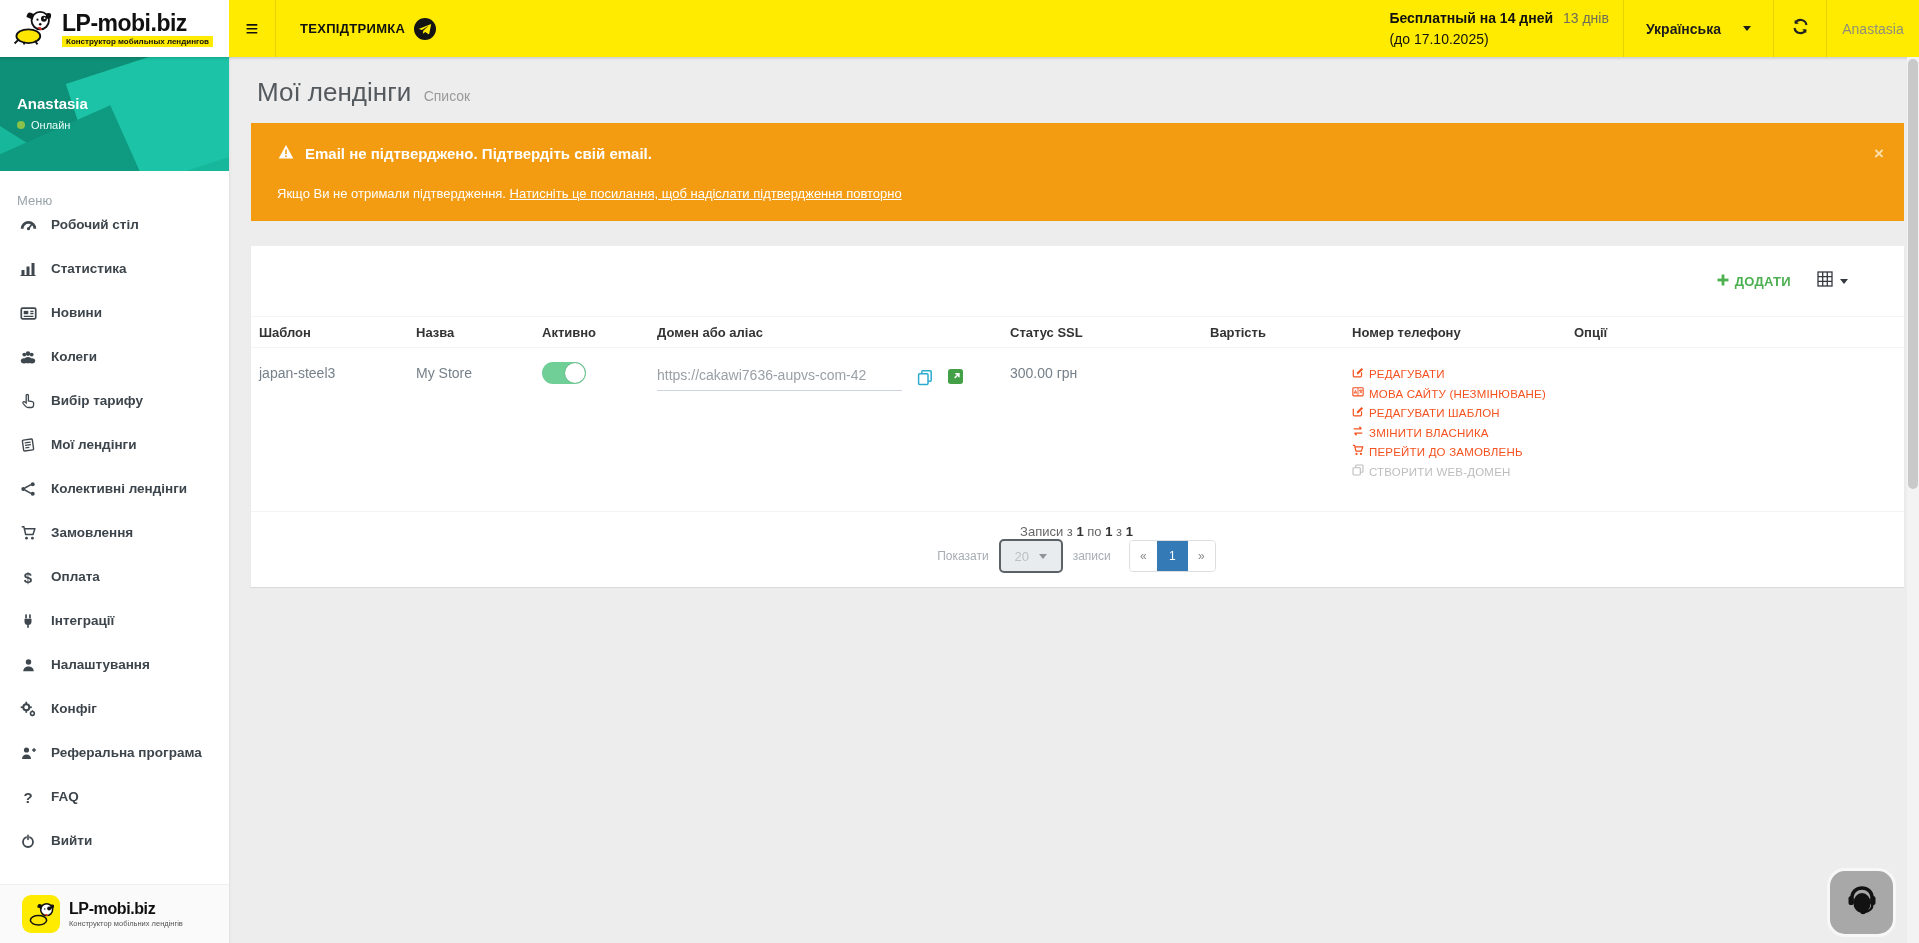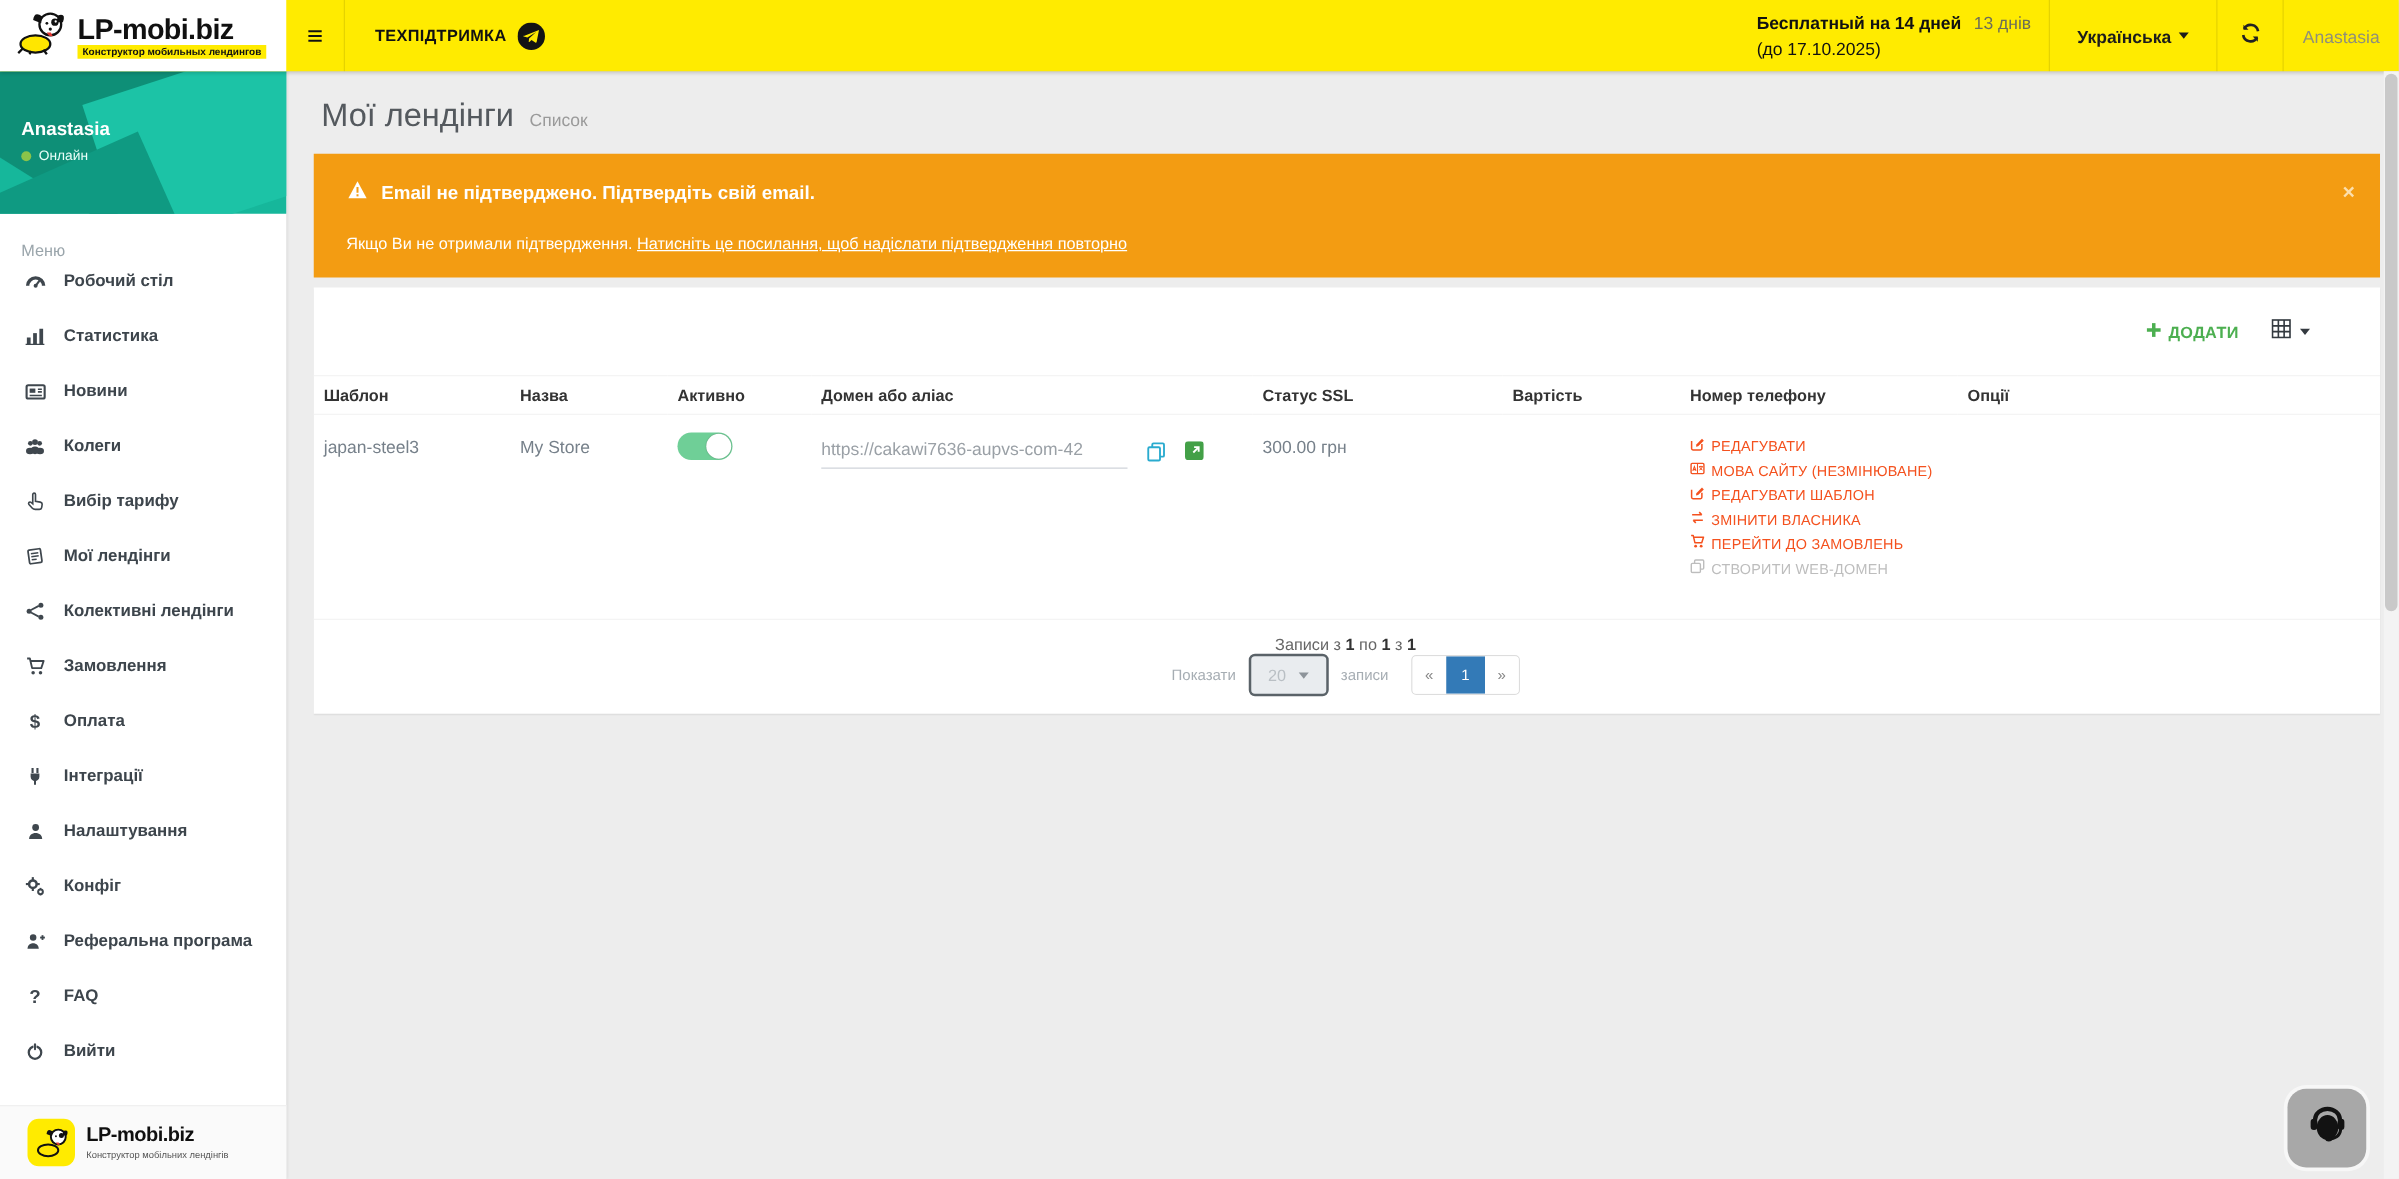--- a/index.html
+++ b/index.html
@@ -12,21 +12,21 @@
   .brand-title { font-size:23px; font-weight:800; color:#101010; letter-spacing:-0.5px; line-height:24px;}
   .brand-sub { background:#ffeb00; color:#101010; font-size:8px; font-weight:700; padding:1px 4px; margin-top:1px; white-space:nowrap;}
   .hamburger { width:46px; display:flex; align-items:center; justify-content:center; font-size:22px; font-weight:700; color:#111; cursor:pointer; }
   .vsep { width:1px; background:rgba(0,0,0,.10); }
   .support { display:flex; align-items:center; gap:9px; padding:0 18px 0 24px; font-size:13px; font-weight:700; color:#111; letter-spacing:.3px; cursor:pointer;}
   .tg-badge svg { display:block; }
   .flexspacer { flex:1; }
   .plan { display:flex; flex-direction:column; justify-content:center; font-size:14px; color:#111; padding-right:14px; line-height:21px;}
   .plan-bold { font-weight:700; }
   .plan-days { color:#6e6e58; font-weight:400; margin-left:6px; }
-  .lang { display:flex; align-items:center; justify-content:center; gap:6px; padding:0 22px; font-size:14px; font-weight:700; color:#1c1c1c; cursor:pointer; }
+  .lang { display:flex; align-items:center; justify-content:center; gap:22px; padding:0 22px; font-size:14px; font-weight:700; color:#1c1c1c; cursor:pointer; }
   .caret-down { width:0; height:0; border-left:4px solid transparent; border-right:4px solid transparent; border-top:5px solid #1c1c1c; }
   .refresh { width:52px; display:flex; align-items:center; justify-content:center; cursor:pointer; }
   .topuser { width:92px; display:flex; align-items:center; justify-content:center; font-size:14px; color:#8f8f7a; cursor:pointer; }
 
   
   .sidebar { position:absolute; top:57px; left:0; width:229px; bottom:0; background:#ffffff; z-index:20; box-shadow:1px 0 2px rgba(0,0,0,.06);}
   .side-head { position:relative; height:114px; background:#16b79b; overflow:hidden; }
   .side-head .wedge1 { position:absolute; left:-40px; top:-60px; width:190px; height:150px; background:#0e8f77; transform:rotate(32deg); }
   .side-head .wedge2 { position:absolute; right:-70px; top:-10px; width:220px; height:120px; background:#1cc3a6; transform:rotate(-18deg); }
   .side-head .wedge3 { position:absolute; left:-30px; bottom:-74px; width:170px; height:110px; background:#0f9a82; transform:rotate(-24deg); }
@@ -51,21 +51,21 @@
   .page-head { padding:20px 0 0 28px; }
   .page-title { display:inline; font-size:26px; font-weight:400; color:#54595e; }
   .page-sub { display:inline; font-size:14px; color:#9a9a9a; margin-left:8px; }
 
   .alert { position:relative; margin:15px 15px 0 22px; background:#f39c12; color:#fff; padding:21px 40px 20px 26px; }
   .alert-title { display:flex; align-items:center; gap:10px; font-size:15px; font-weight:700; }
   .alert-body { margin-top:23px; font-size:13px; }
   .alert-link { color:#fff; text-decoration:underline; cursor:pointer; }
   .alert-close { position:absolute; top:22px; right:20px; font-size:17px; line-height:17px; color:rgba(255,245,225,.75); cursor:pointer; font-weight:700;}
 
-  .panel { margin:8px 15px 0 22px; background:#fff; box-shadow:0 1px 1px rgba(0,0,0,.08); }
+  .panel { margin:25px 15px 0 22px; background:#fff; box-shadow:0 1px 1px rgba(0,0,0,.08); }
   .panel-toolbar { height:70px; display:flex; align-items:center; justify-content:flex-end; gap:26px; padding-right:56px; }
   .add-btn { display:flex; align-items:center; gap:6px; color:#4caf50; font-size:13px; font-weight:600; letter-spacing:.3px; cursor:pointer; }
   .grid-btn { display:flex; align-items:center; gap:7px; cursor:pointer; }
   .grid-btn .caret-down { border-top-color:#343a40; }
 
   .tbl { display:grid; grid-template-columns:157px 126px 115px 353px 200px 142px 222px 1fr; }
   .th { padding:8px 8px 7px; font-size:13px; font-weight:700; color:#333; border-top:1px solid #f4f4f4; border-bottom:1px solid #f4f4f4; white-space:nowrap;}
   .td { padding:17px 8px 8px; min-height:163px; font-size:14px; color:#76808a; }
   .toggle { width:44px; height:22px; border-radius:11px; background:#6fcf97; position:relative; cursor:pointer; margin-top:-3px;}
   .toggle-knob { position:absolute; right:1px; top:1px; width:20px; height:20px; border-radius:50%; background:#fff; box-shadow:0 0 1px rgba(0,0,0,.4); }

